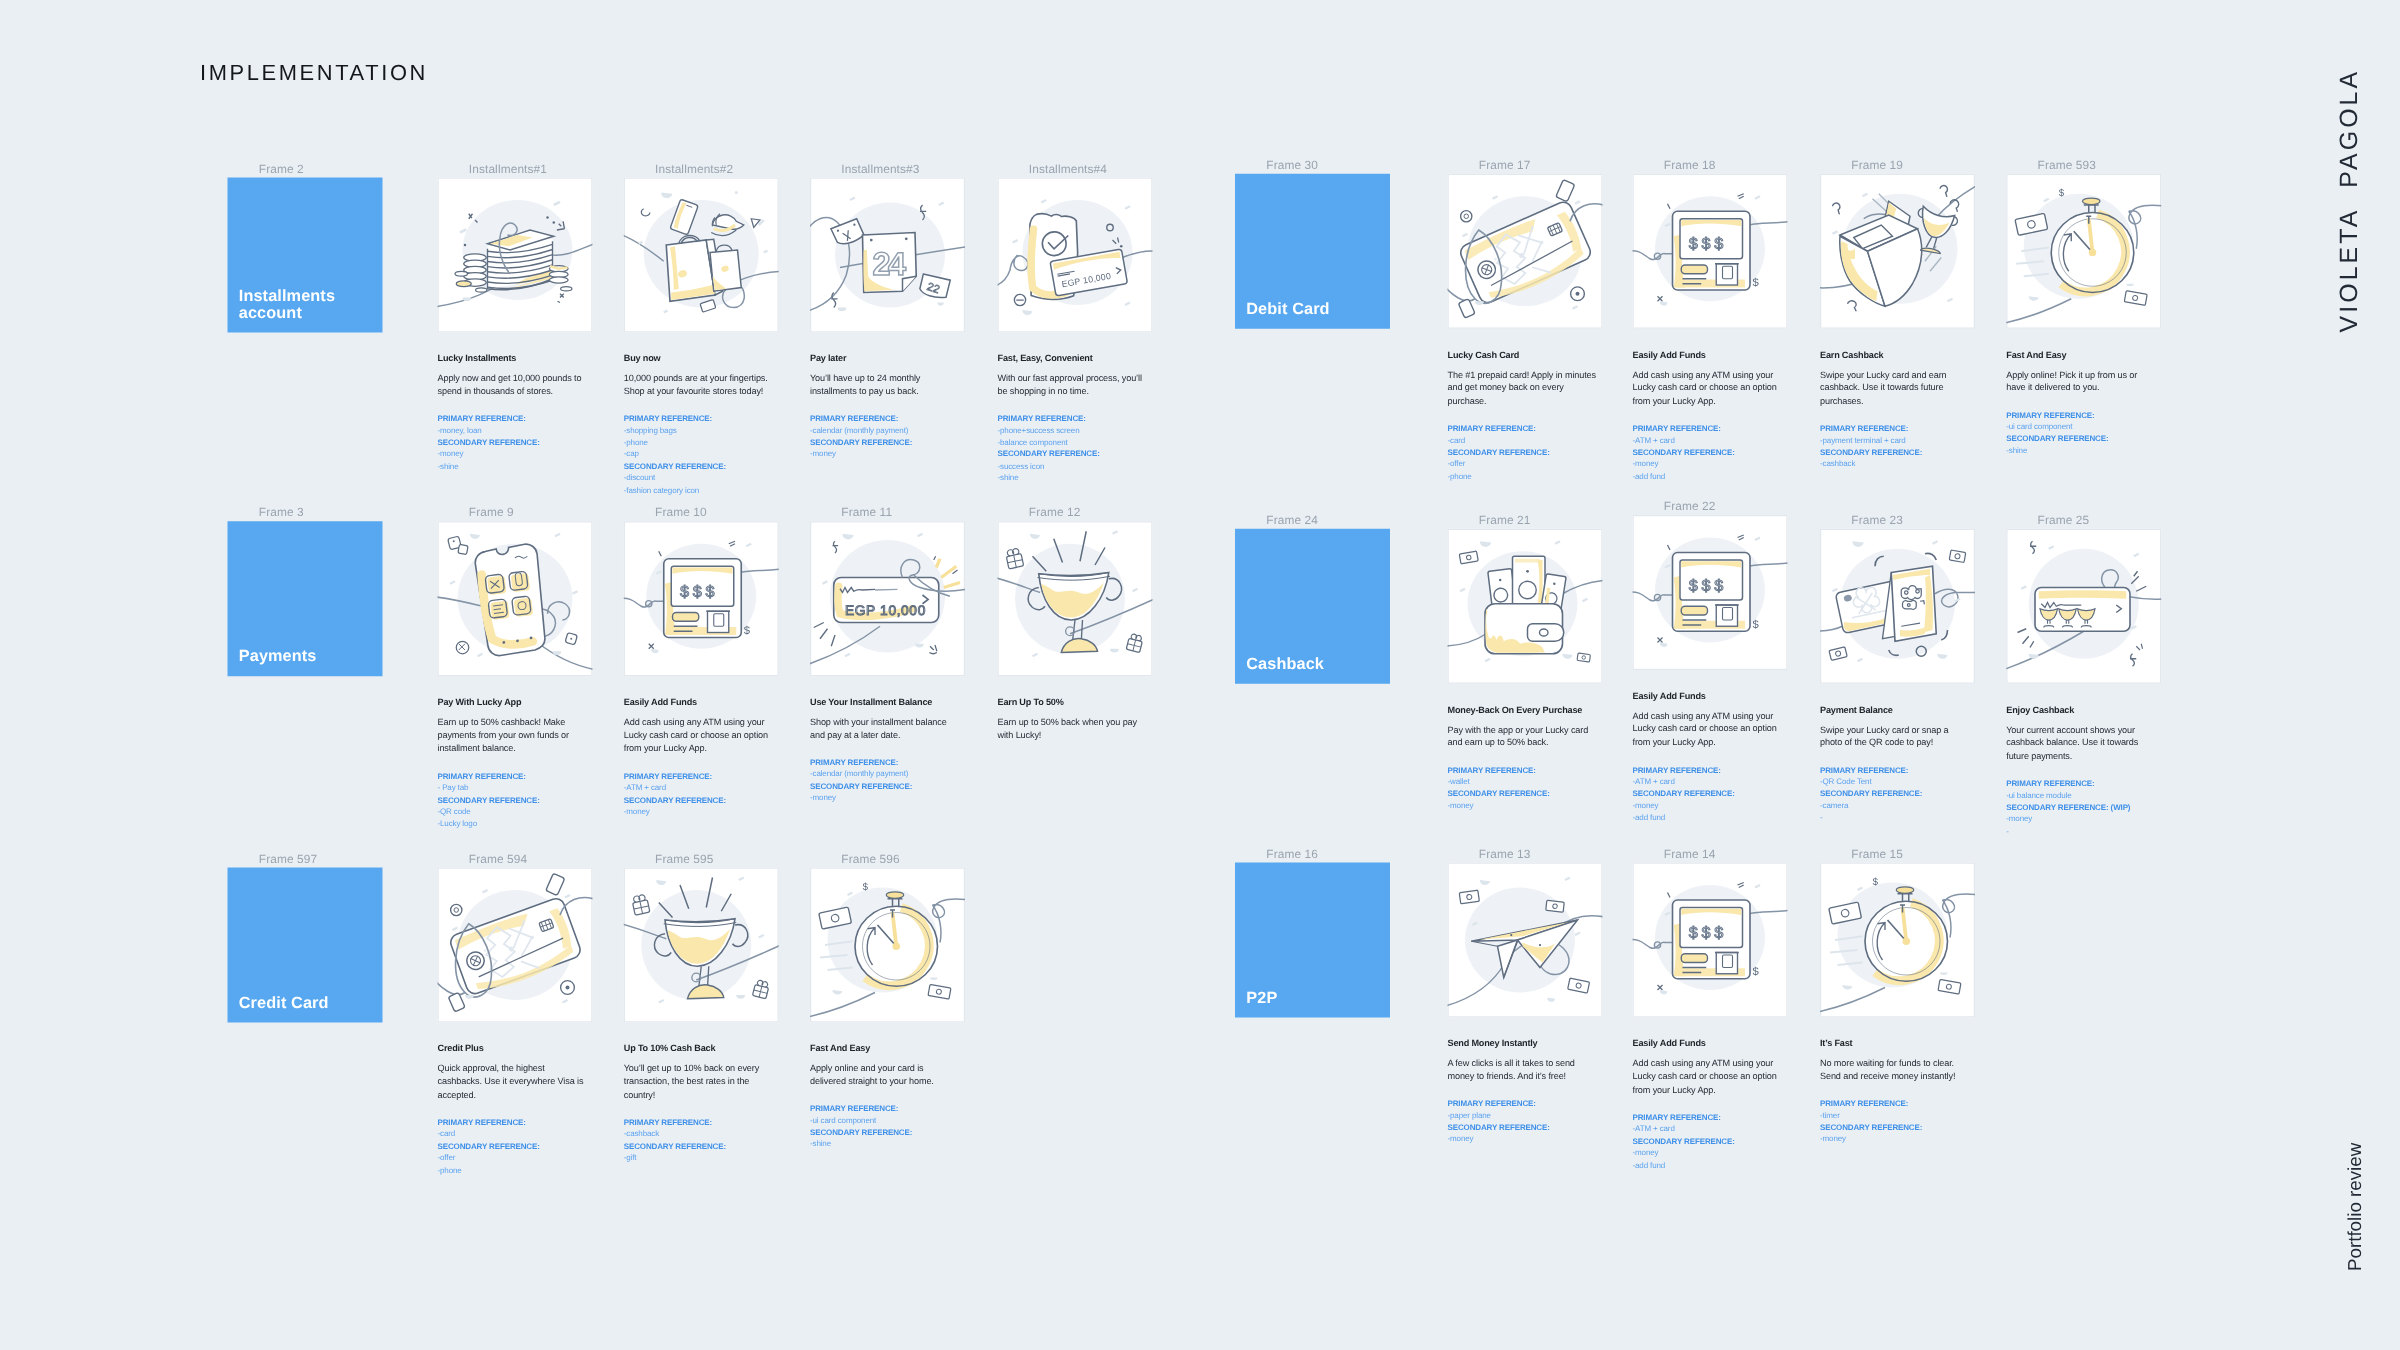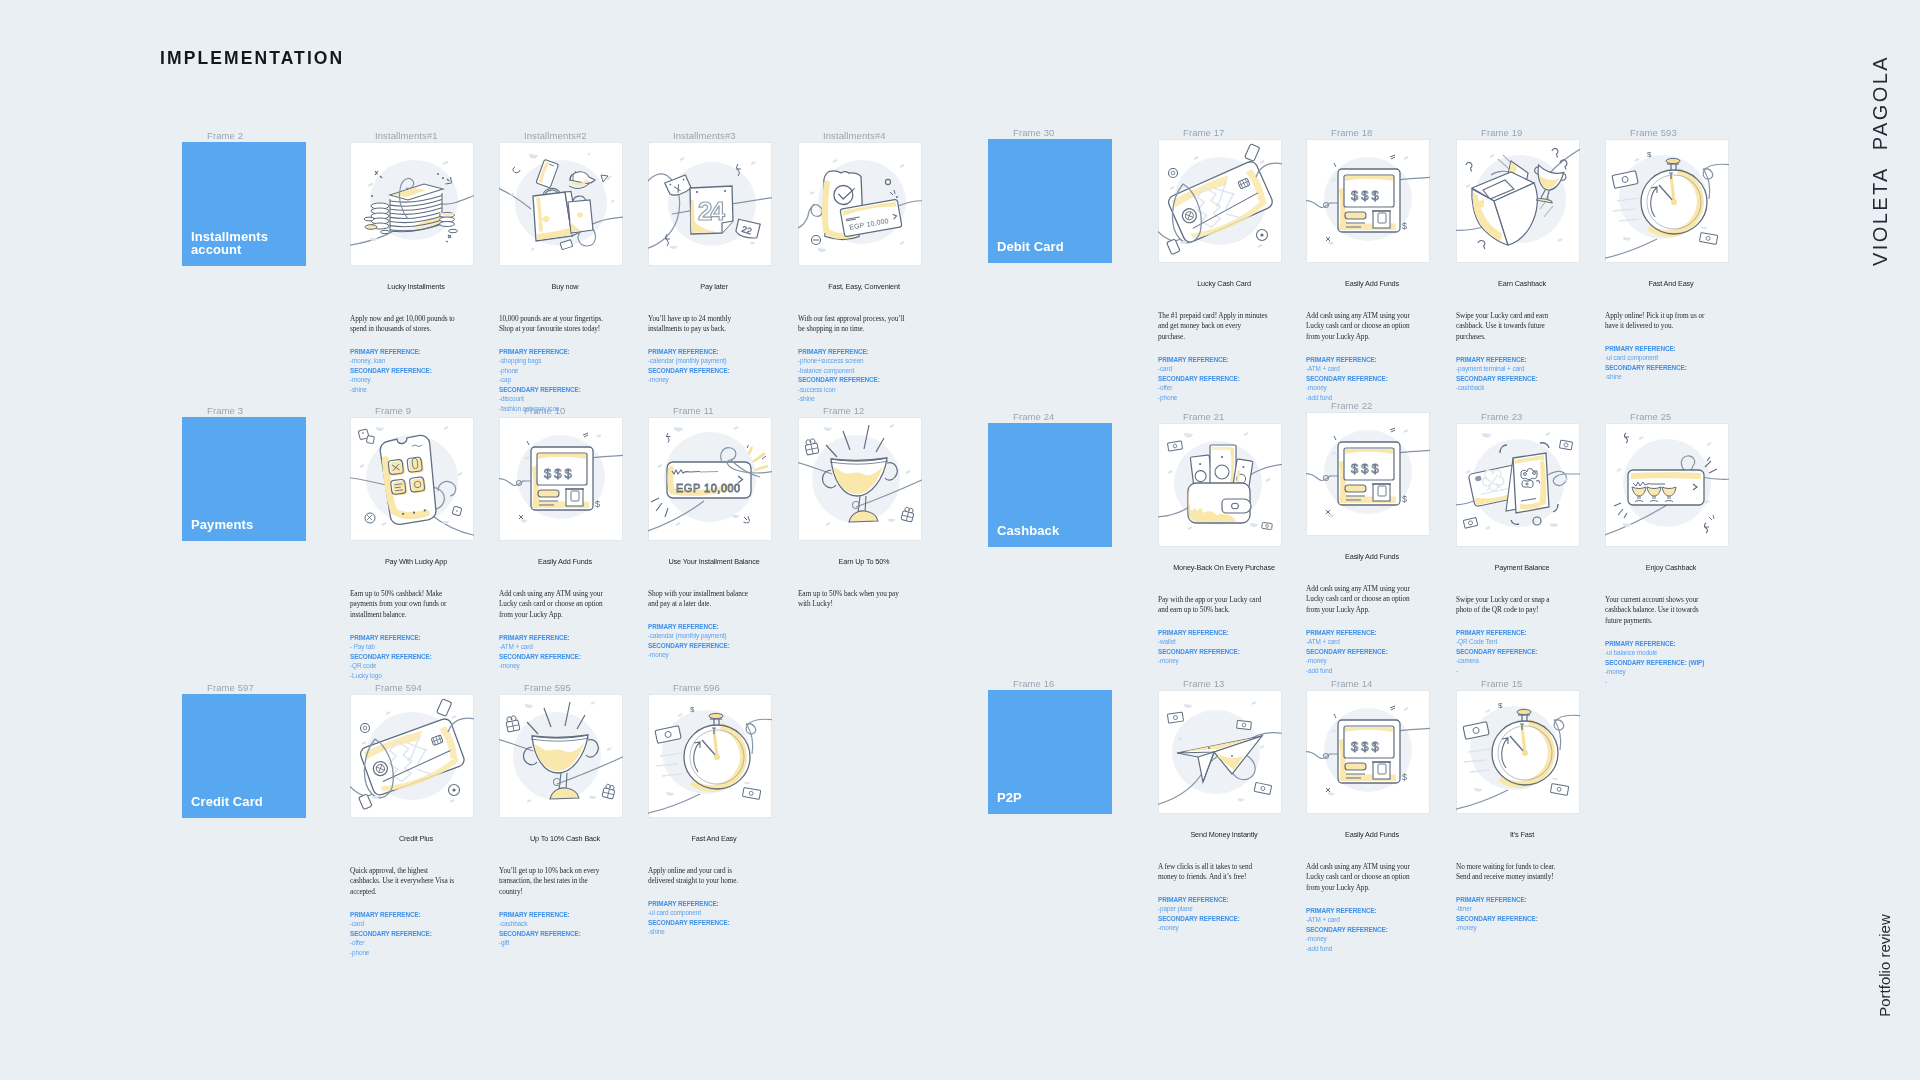--- a/index.html
+++ b/index.html
@@ -3,28 +3,28 @@
 <style>
 * { margin:0; padding:0; box-sizing:border-box; }
 html,body { width:1920px; height:1080px; overflow:hidden; }
 body { background:#eaeff4; font-family:"Liberation Sans",sans-serif; position:relative; }
 .col { position:absolute; width:132px; }
 .flabel { position:absolute; left:0px; top:-12px; font-size:9.5px; color:#9aa4ae; letter-spacing:0.1px;margin-left:25px; }
 .card { width:124px; height:124px; background:#fff; border:1px solid #e3e8ed; }
 .card svg { display:block; margin:-1px 0 0 -1px; }
 .bcard { width:124px; height:124px; background:#57a8f0; position:relative; }
 .bcard span { position:absolute; left:9px; bottom:10px; color:#fff; font-weight:bold; font-size:13px; line-height:13px; letter-spacing:0.1px; }
-.ttl { margin-top:15.5px; font-size:7.3px; font-weight:normal; color:#1d2329; letter-spacing:-0.15px;text-align:center; }
-.dsc { margin-top:23px; font-size:7.3px; line-height:10.75px; color:#272d35; letter-spacing:-0.1px;font-family:Liberation Serif, serif; }
+.ttl { margin-top:15.5px; font-size:7.3px; font-weight:bold; color:#1d2329; letter-spacing:-0.15px; }
+.dsc { margin-top:7px; font-size:7.3px; line-height:10.75px; color:#272d35; letter-spacing:-0.1px; }
 .refs { margin-top:12px; font-size:6.4px; line-height:9.45px; letter-spacing:-0.1px; }
 .rh { color:#3f90e8; font-weight:bold; }
 .ri { color:#5ca2ee; }
 </style></head><body>
 
-<div style="position:absolute;left:160px;top:47.5px;font-size:17.5px;font-weight:bold;letter-spacing:2.1px;color:#14181d">IMPLEMENTATION</div>
+<div style="position:absolute;left:160px;top:47.5px;font-size:17.5px;font-weight:normal;letter-spacing:2.1px;color:#14181d">IMPLEMENTATION</div>
 
 <div style="position:absolute;left:1770px;top:149px;width:220px;text-align:center;font-size:20px;letter-spacing:2.4px;color:#222a35;transform:rotate(-90deg);transform-origin:center;">VIOLETA&nbsp;&nbsp;PAGOLA</div>
 
 <div style="position:absolute;left:1804px;top:957px;width:160px;text-align:center;font-size:15px;color:#222a35;transform:rotate(-90deg);transform-origin:center;">Portfolio review</div>
 
 <div class="col" style="left:182px;top:142px">
 
 <div class="flabel">Frame 2</div>
 
 <div class="bcard">

